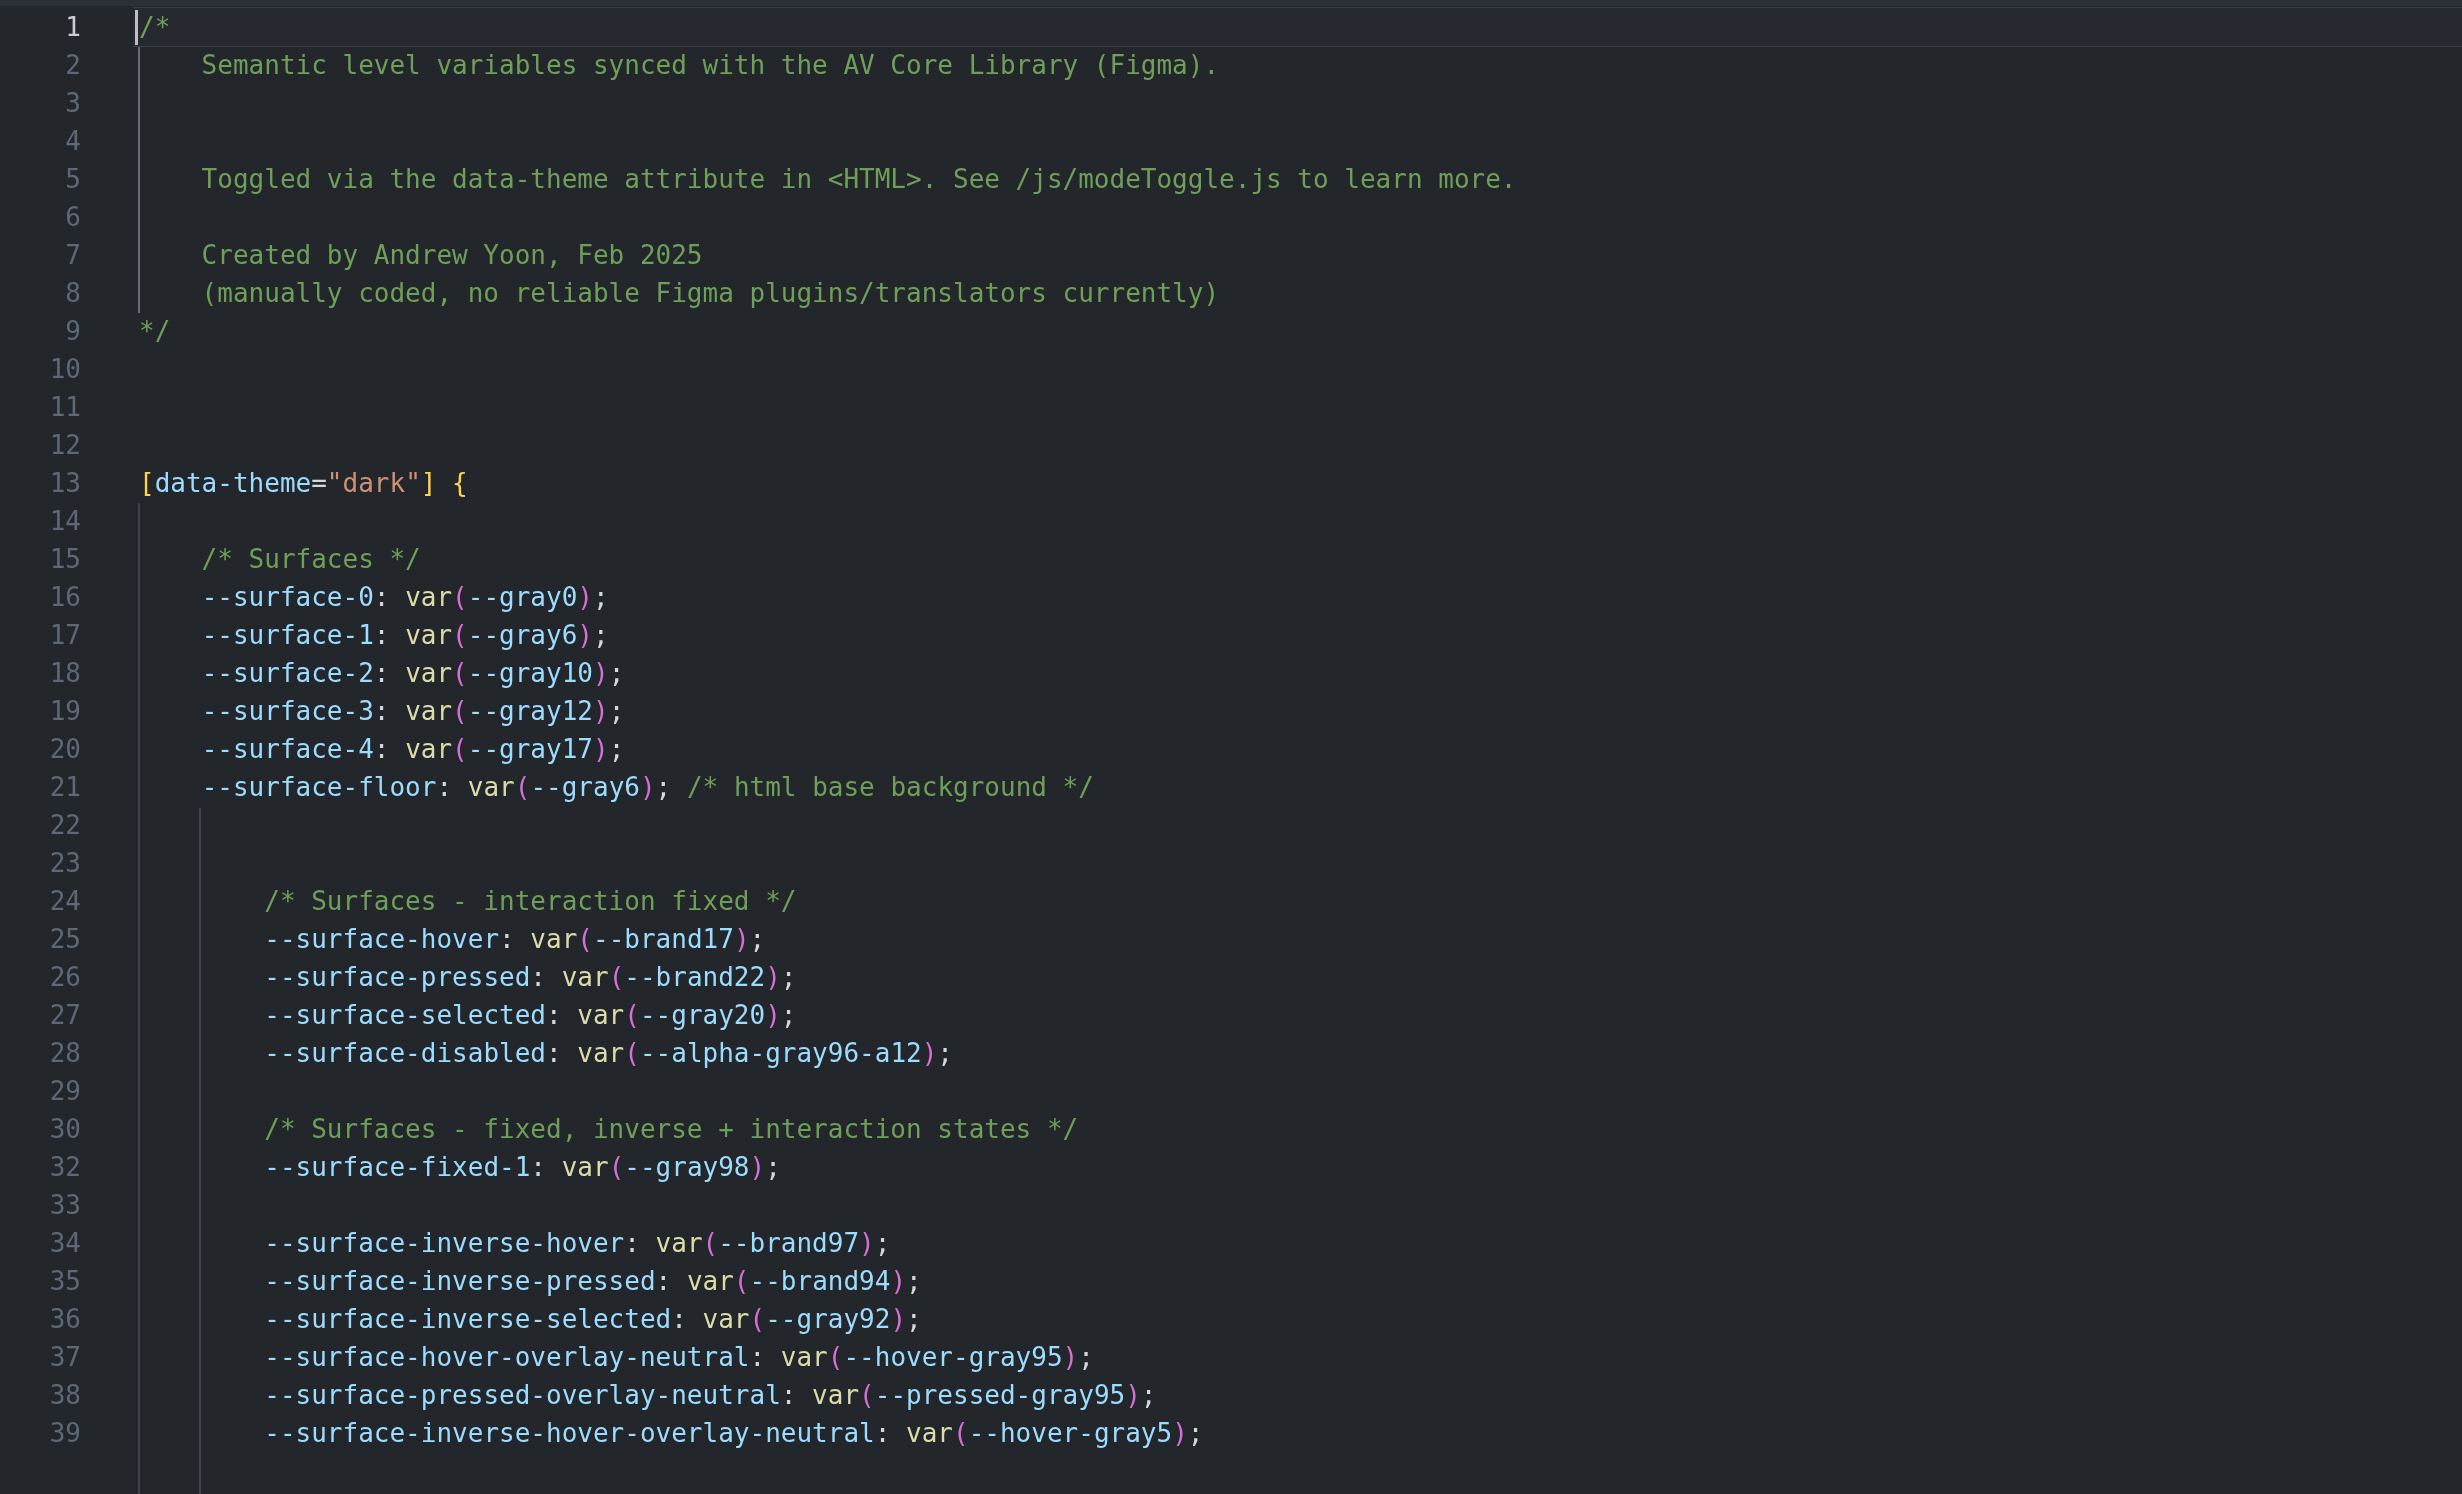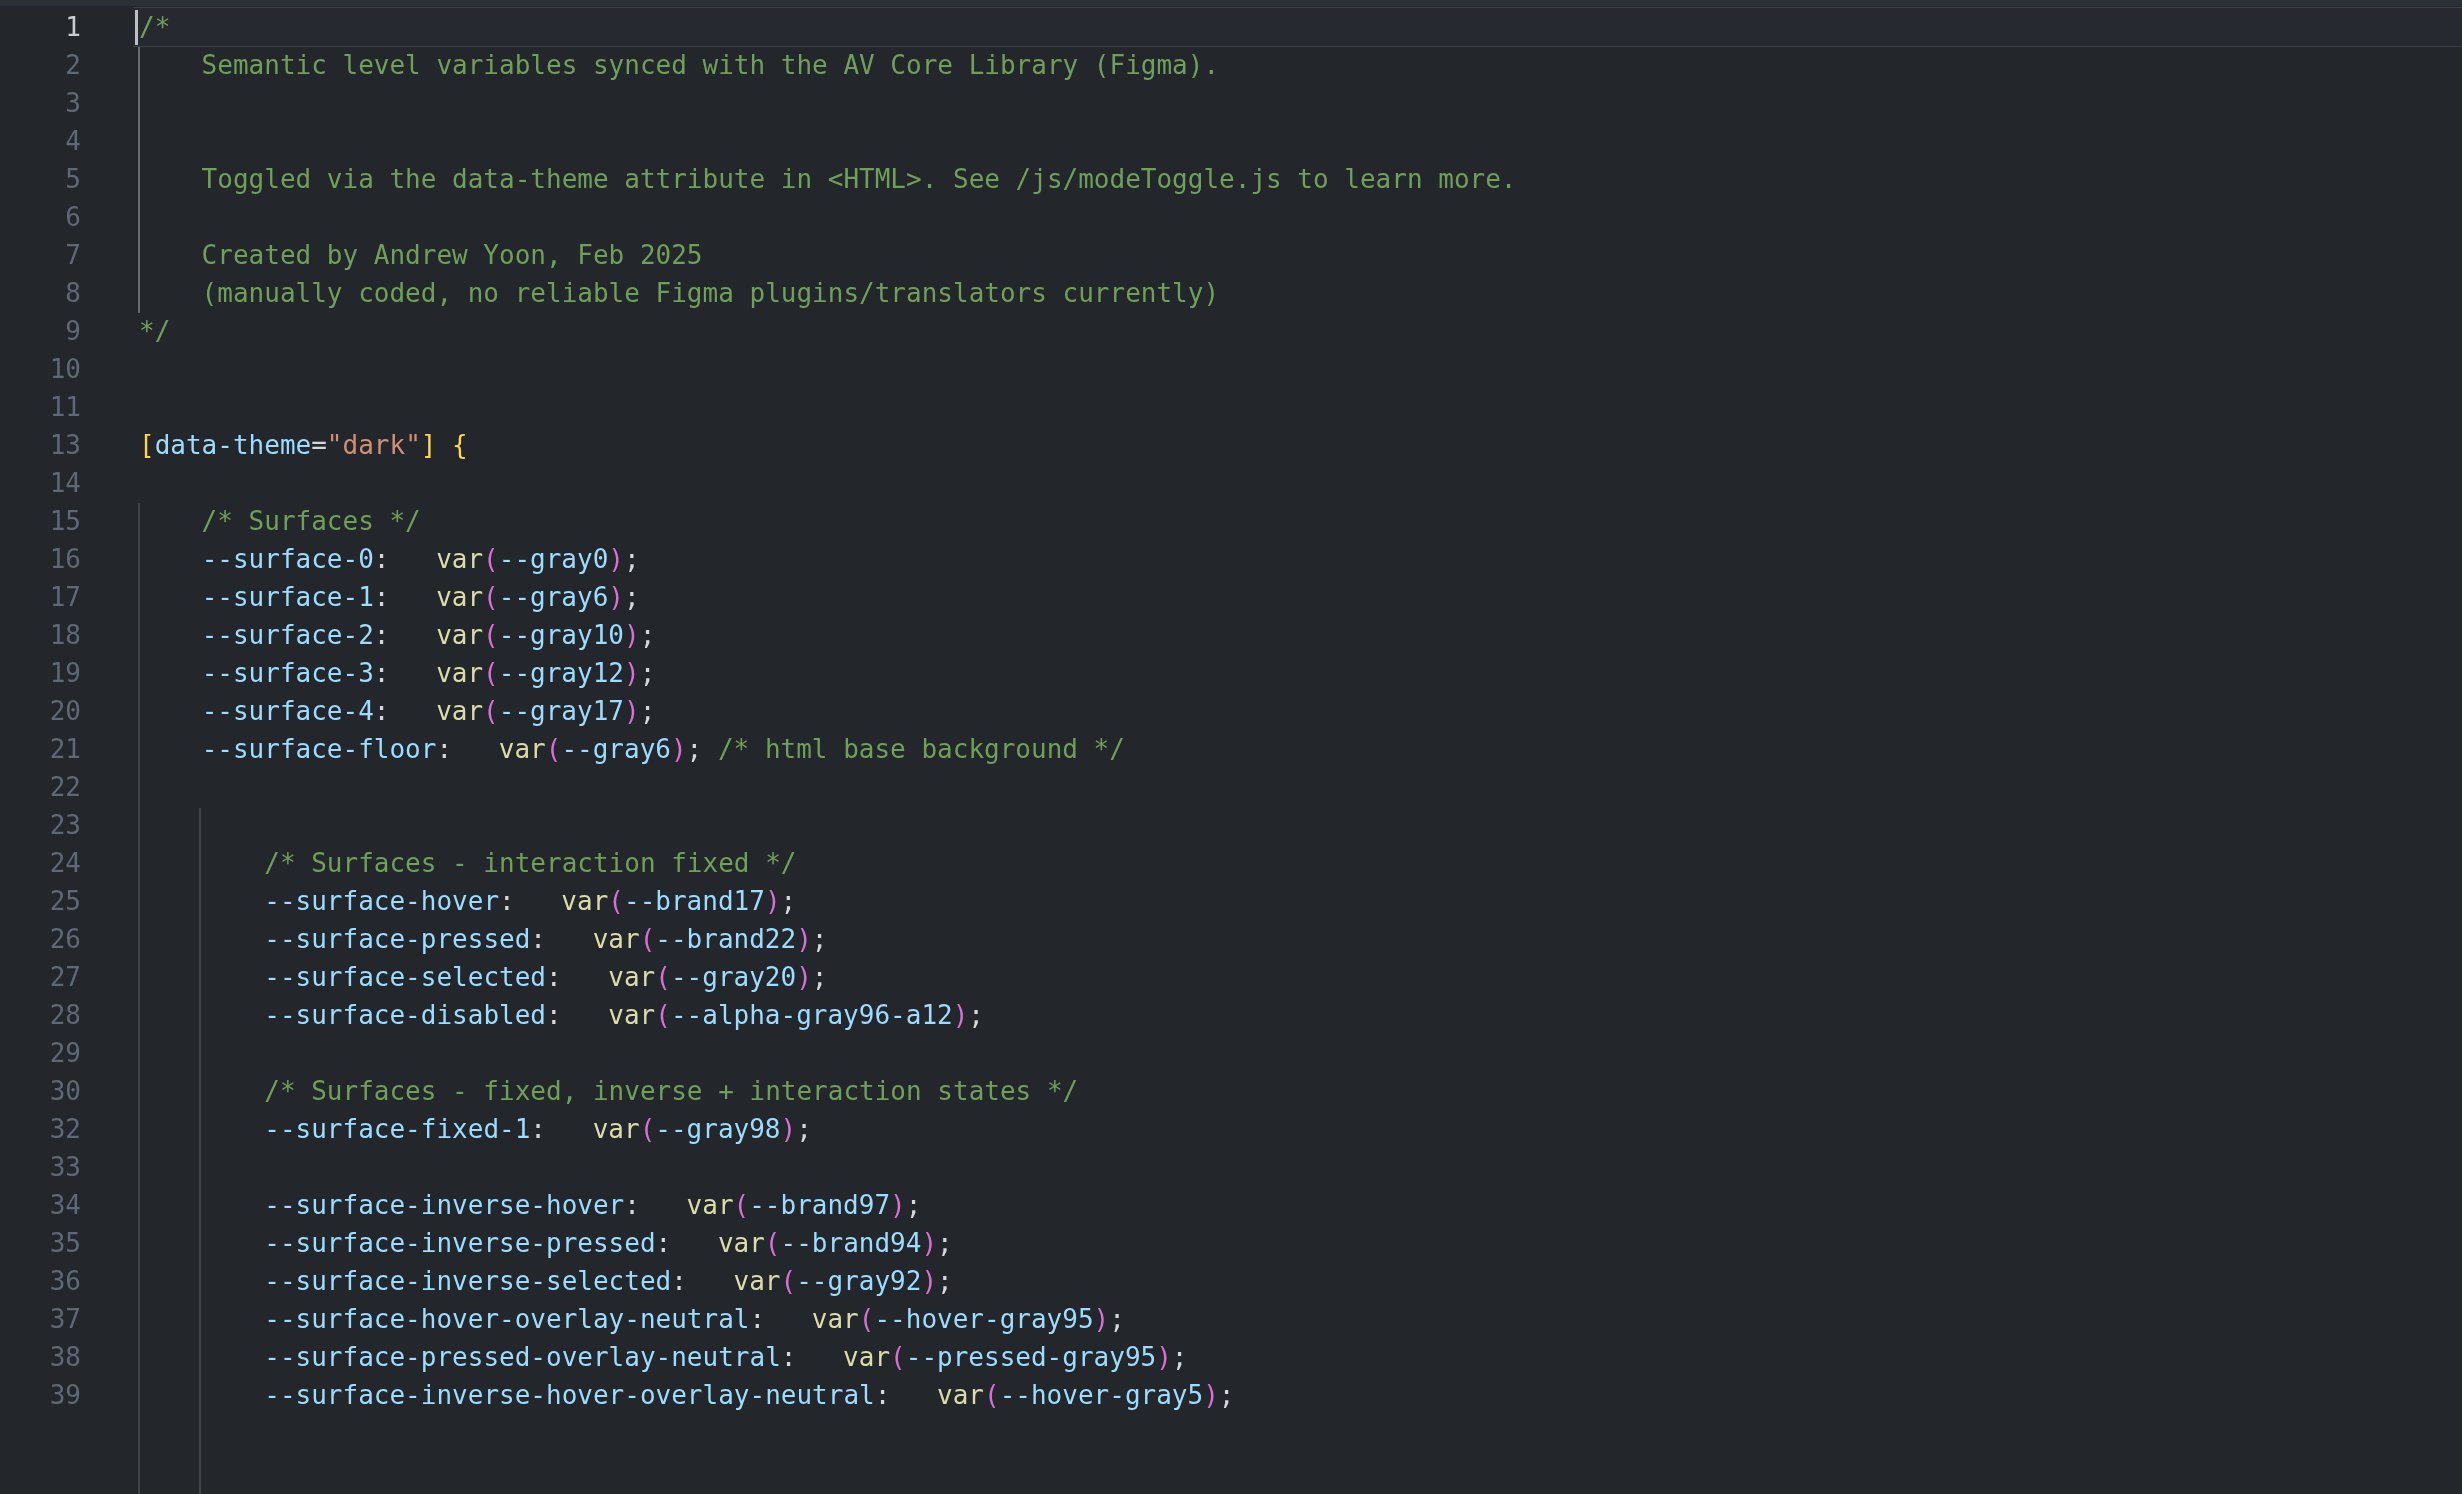--- a/index.html
+++ b/index.html
@@ -41,21 +41,21 @@
   .line{display:flex;height:38px;white-space:pre;}
   .ln{
     flex:none;width:81px;text-align:right;
     color:var(--c-line_number,#5e6876);
     user-select:none;
   }
   .ln.active{color:var(--c-line_number_active,#c9ced4);}
   .code{padding-left:58px;color:var(--c-foreground,#d4d7db);}
   .tk-cm{color:var(--c-comment,#6fa05a);}
   .tk-pr{color:var(--c-variable,#9cdcfe);}
-  .tk-fn{color:var(--c-function,#dcdcaa);margin-left:31px;}
+  .tk-fn{color:var(--c-function,#dcdcaa);}
   .tk-pa{color:var(--c-paren,#d670d6);}
   .tk-bk{color:var(--c-bracket,#ffd54f);}
   .tk-pu{color:var(--c-punctuation,#d4d7db);}
   .tk-st{color:var(--c-string,#ce9178);}
 </style>
 </head>
 <body>
 
 <div class="stage">
   <div class="top-edge"></div>
@@ -69,20 +69,21 @@
       <div class="line"><span class="ln">2</span><span class="code"><span class="tk-cm">    Semantic level variables synced with the AV Core Library (Figma).</span></span></div>
       <div class="line"><span class="ln">3</span></div>
       <div class="line"><span class="ln">4</span><span class="code"></span></div>
       <div class="line"><span class="ln">5</span><span class="code"><span class="tk-cm">    Toggled via the data-theme attribute in &lt;HTML&gt;. See /js/modeToggle.js to learn more.</span></span></div>
       <div class="line"><span class="ln">6</span><span class="code"></span></div>
       <div class="line"><span class="ln">7</span><span class="code"><span class="tk-cm">    Created by Andrew Yoon, Feb 2025</span></span></div>
       <div class="line"><span class="ln">8</span><span class="code"><span class="tk-cm">    (manually coded, no reliable Figma plugins/translators currently)</span></span></div>
       <div class="line"><span class="ln">9</span><span class="code"><span class="tk-cm">*/</span></span></div>
       <div class="line"><span class="ln">10</span><span class="code"></span></div>
       <div class="line"><span class="ln">11</span><span class="code"></span></div>
+      <div class="line"><span class="ln">12</span><span class="code"></span></div>
       <div class="line"><span class="ln">13</span><span class="code"><span class="tk-bk">[</span><span class="tk-pr">data-theme</span><span class="tk-pu">=</span><span class="tk-st">"dark"</span><span class="tk-bk">]</span><span class="tk-pu"> </span><span class="tk-bk">{</span></span></div>
       <div class="line"><span class="ln">14</span><span class="code"></span></div>
       <div class="line"><span class="ln">15</span><span class="code"><span class="tk-cm">    /* Surfaces */</span></span></div>
       <div class="line"><span class="ln">16</span><span class="code"><span class="tk-pu">    </span><span class="tk-pr">--surface-0</span><span class="tk-pu">: </span><span class="tk-fn">var</span><span class="tk-pa">(</span><span class="tk-pr">--gray0</span><span class="tk-pa">)</span><span class="tk-pu">;</span></span></div>
       <div class="line"><span class="ln">17</span><span class="code"><span class="tk-pu">    </span><span class="tk-pr">--surface-1</span><span class="tk-pu">: </span><span class="tk-fn">var</span><span class="tk-pa">(</span><span class="tk-pr">--gray6</span><span class="tk-pa">)</span><span class="tk-pu">;</span></span></div>
       <div class="line"><span class="ln">18</span><span class="code"><span class="tk-pu">    </span><span class="tk-pr">--surface-2</span><span class="tk-pu">: </span><span class="tk-fn">var</span><span class="tk-pa">(</span><span class="tk-pr">--gray10</span><span class="tk-pa">)</span><span class="tk-pu">;</span></span></div>
       <div class="line"><span class="ln">19</span><span class="code"><span class="tk-pu">    </span><span class="tk-pr">--surface-3</span><span class="tk-pu">: </span><span class="tk-fn">var</span><span class="tk-pa">(</span><span class="tk-pr">--gray12</span><span class="tk-pa">)</span><span class="tk-pu">;</span></span></div>
       <div class="line"><span class="ln">20</span><span class="code"><span class="tk-pu">    </span><span class="tk-pr">--surface-4</span><span class="tk-pu">: </span><span class="tk-fn">var</span><span class="tk-pa">(</span><span class="tk-pr">--gray17</span><span class="tk-pa">)</span><span class="tk-pu">;</span></span></div>
       <div class="line"><span class="ln">21</span><span class="code"><span class="tk-pu">    </span><span class="tk-pr">--surface-floor</span><span class="tk-pu">: </span><span class="tk-fn">var</span><span class="tk-pa">(</span><span class="tk-pr">--gray6</span><span class="tk-pa">)</span><span class="tk-pu">; </span><span class="tk-cm">/* html base background */</span></span></div>
       <div class="line"><span class="ln">22</span><span class="code"></span></div>

